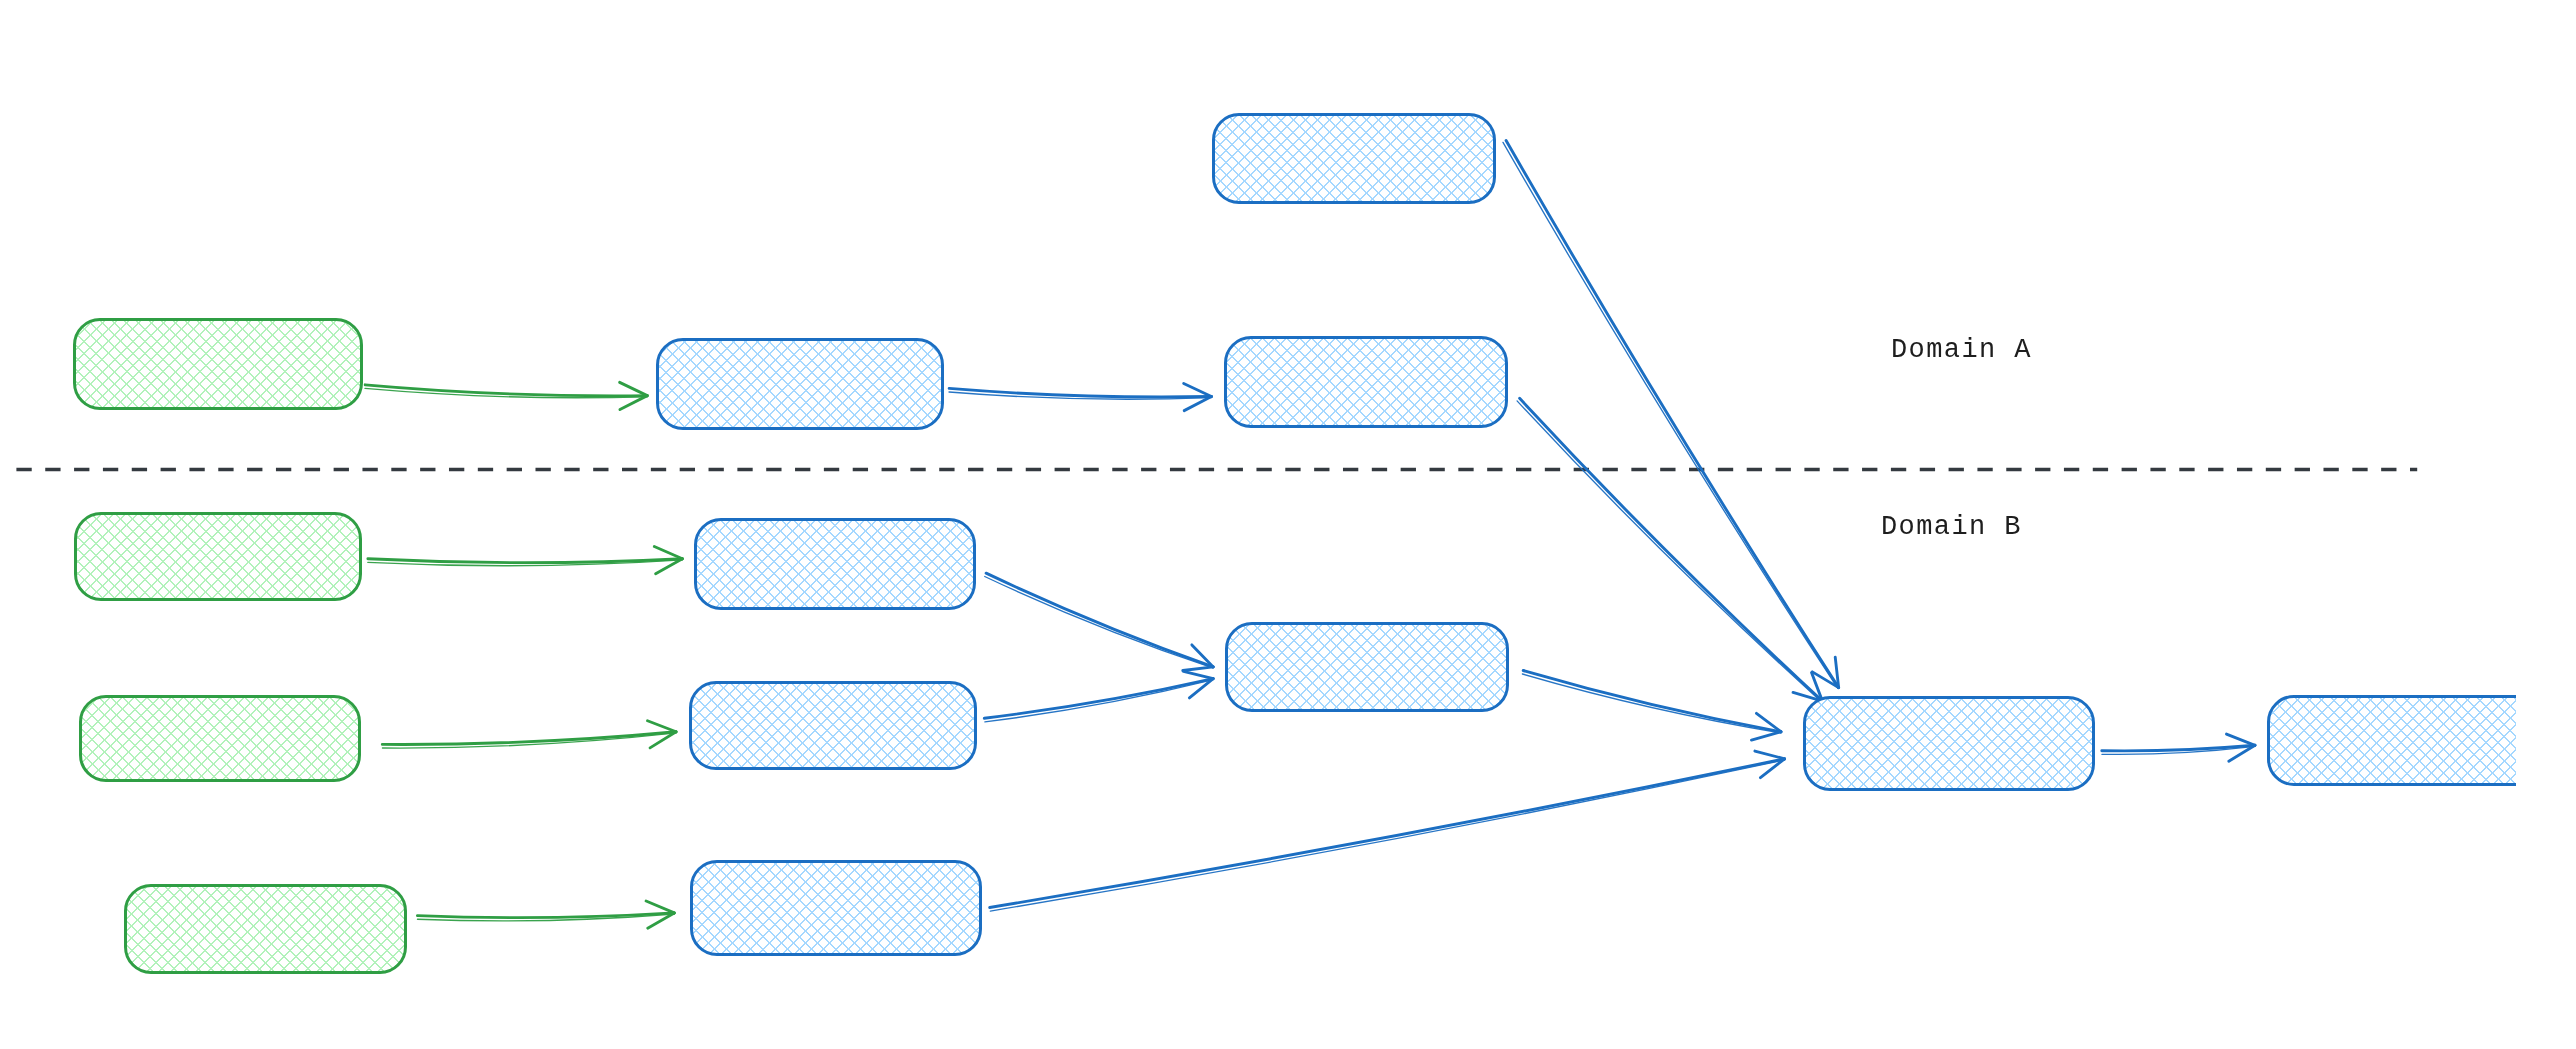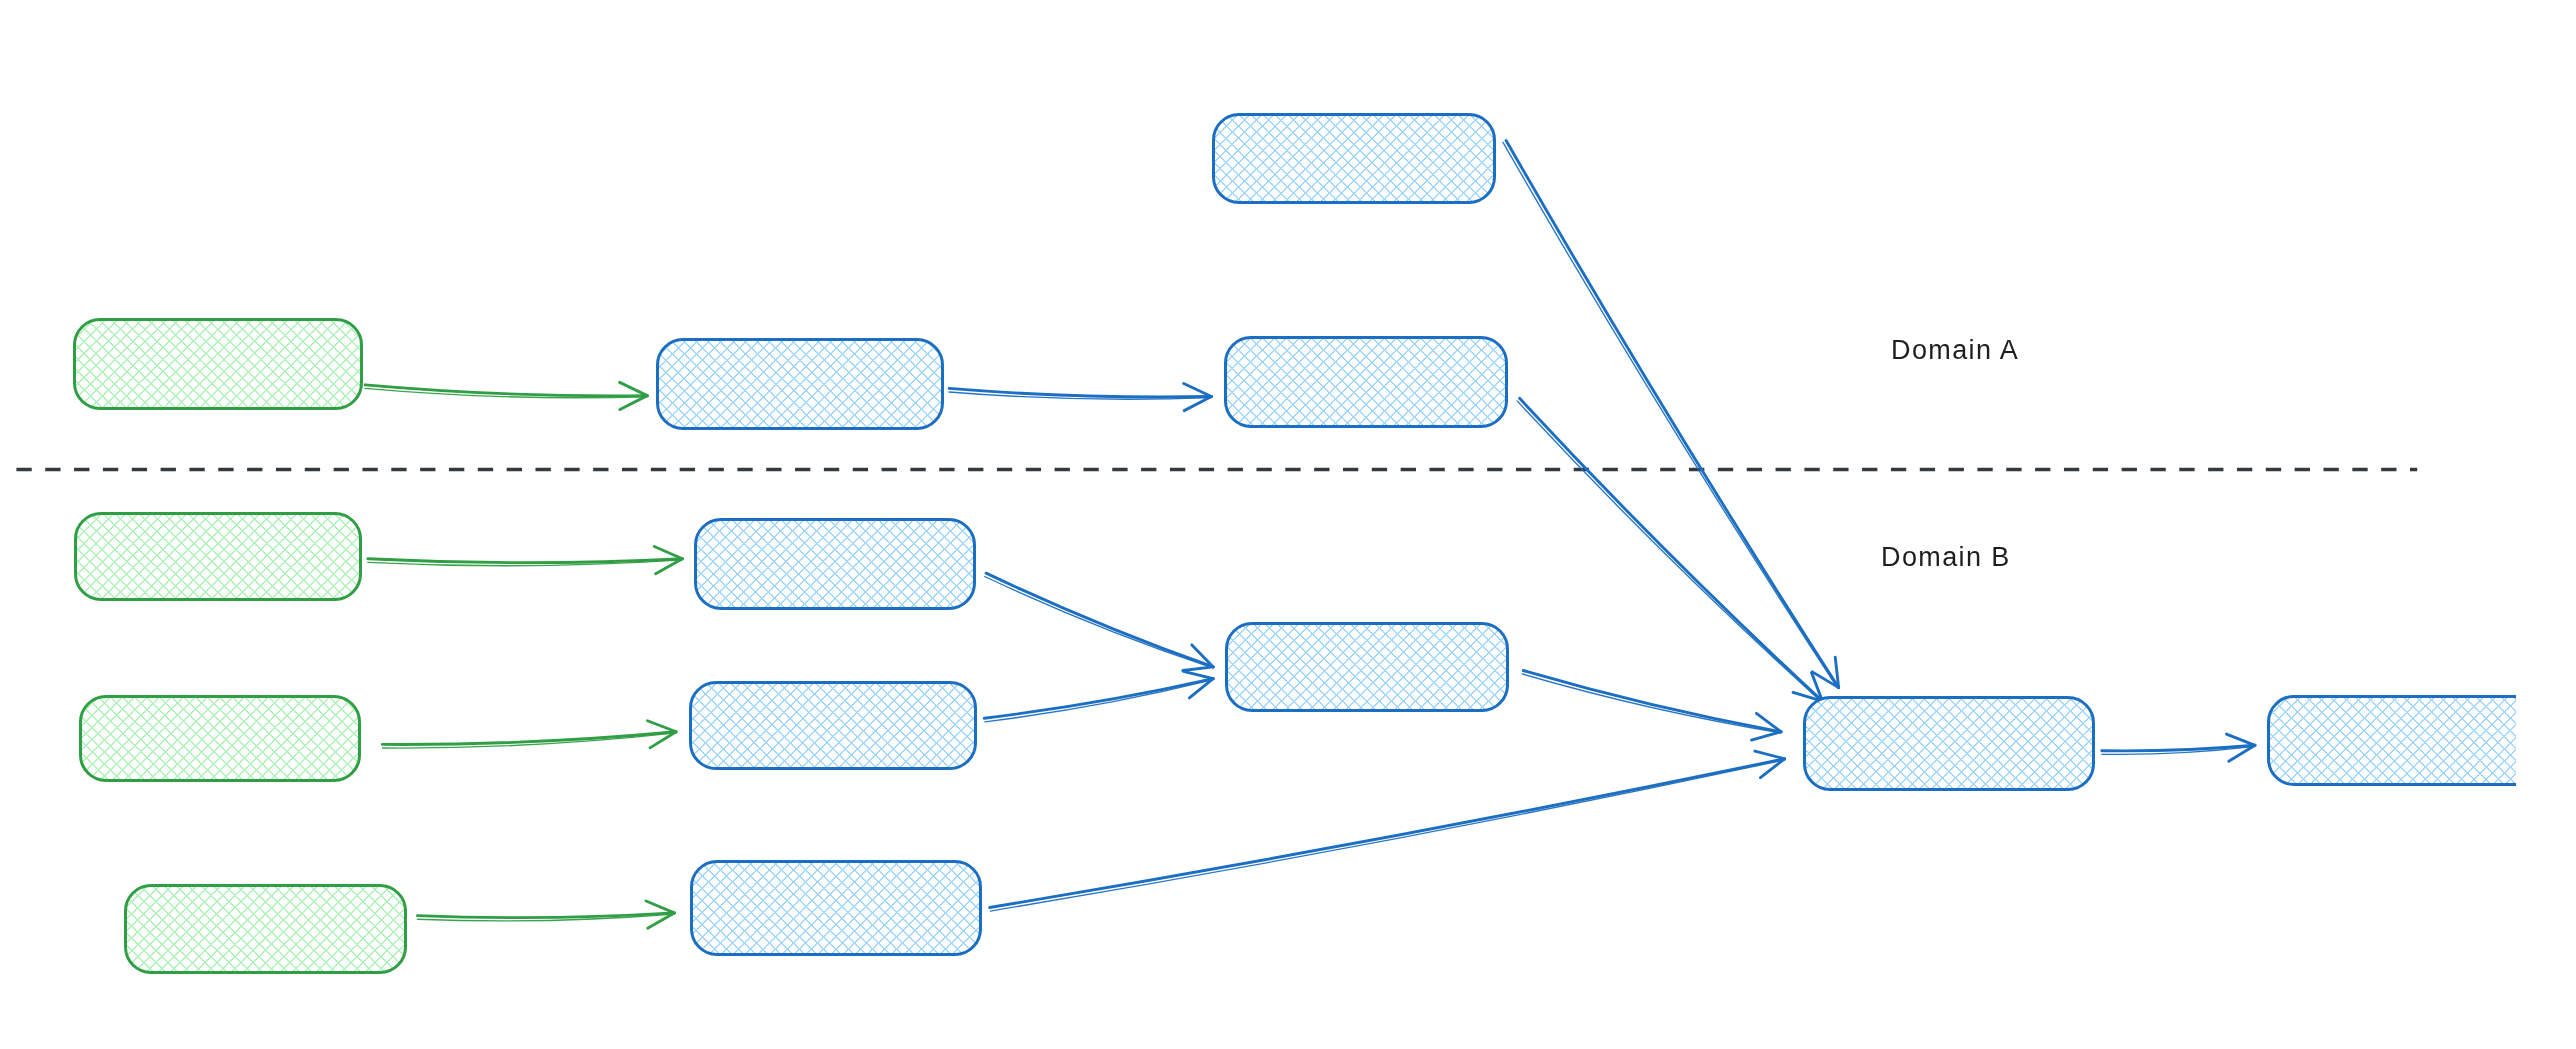--- a/index.html
+++ b/index.html
@@ -2,21 +2,21 @@
 <html style="--bg: #ffffff; --blue-stroke: #1b6ec2; --blue-hatch: #a5d8ff; --green-stroke: #2f9e44; --green-hatch: #b2f2bb; --text: #1e1e1e;font-size:14.4px"><head>
 <meta charset="utf-8">
 <style>
   html, body { margin: 0; padding: 0; background: #ffffff; }
   #canvas {
     position: relative;
     width: 2516px;
     height: 1049px;
     background: var(--bg, #ffffff);
     overflow: hidden;
-    font-family: Liberation Sans, sans-serif;
+    font-family: Liberation Mono, monospace;
   }
   #arrow-layer {
     position: absolute;
     left: 0; top: 0;
     width: 2576px; height: 1049px;
     display: block;
   }
   .node {
     position: absolute;
     box-sizing: border-box;
@@ -39,21 +39,21 @@
   }
   .domain-label {
     position: absolute;
     font-size: 27px;
     letter-spacing: 1.4px;
     color: var(--text, #1e1e1e);
     white-space: nowrap;
     user-select: none;
   }
   #label-domain-a { left: 1891px; top: 335px; }
-  #label-domain-b { left: 1881px; top: 542px; }
+  #label-domain-b { left: 1881px; top: 512px; }
 </style>
 </head>
 <body>
 
 <div id="canvas">
   <svg id="arrow-layer" xmlns="http://www.w3.org/2000/svg" viewBox="0 0 2858 1164">
       <line x1="18" y1="521" x2="2682" y2="521" stroke="#343a40" stroke-width="4" stroke-dasharray="17 15"></line>
       <g>
         <path d="M 405 427 Q 561.2 440.825 718 439" fill="none" stroke="#2f9e44" stroke-width="3.2" stroke-linecap="round"></path>
         <path d="M 404.84675794768106 430.9970635313191 Q 561.0467579476812 444.8220635313191 717.9540273843044 440.19911905939574" fill="none" stroke="#2f9e44" stroke-width="1.5" stroke-linecap="round" opacity="0.95"></path>

